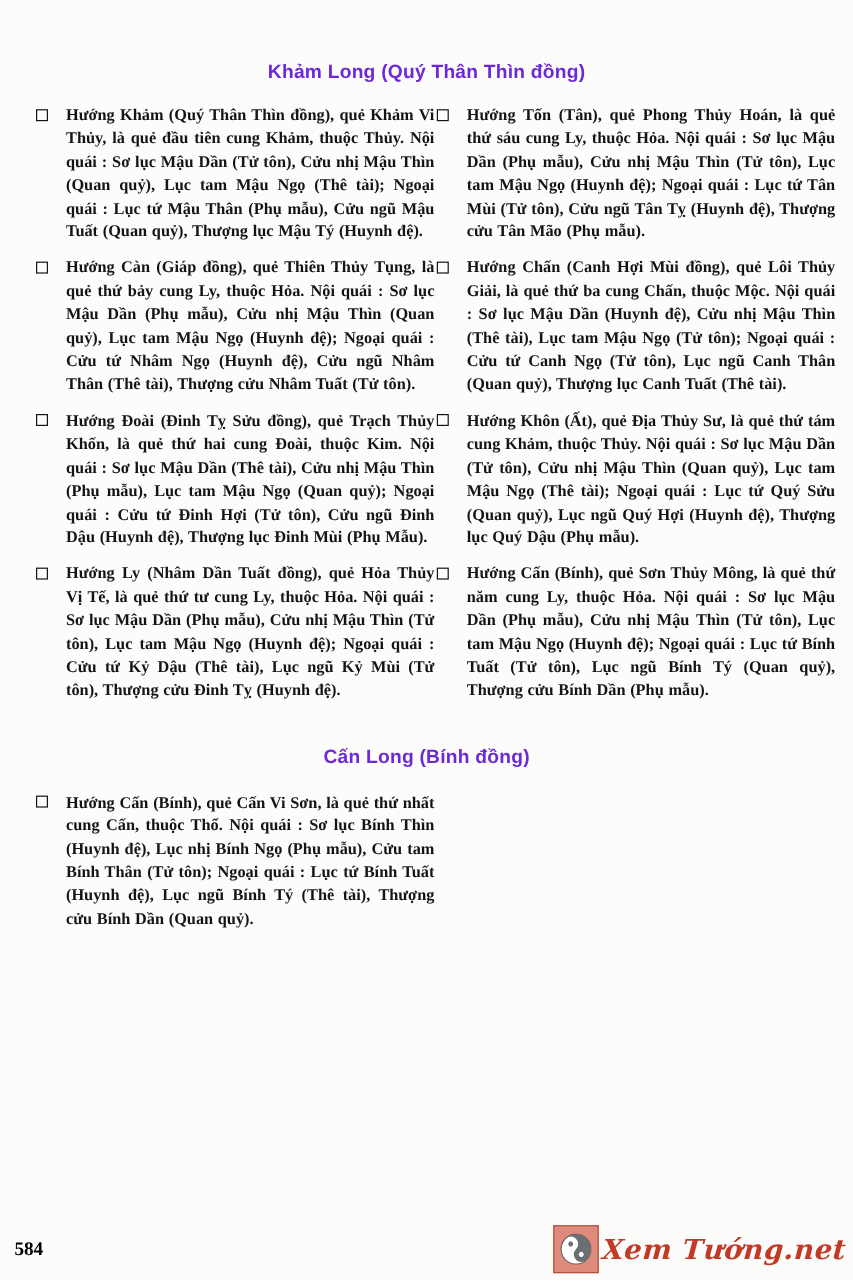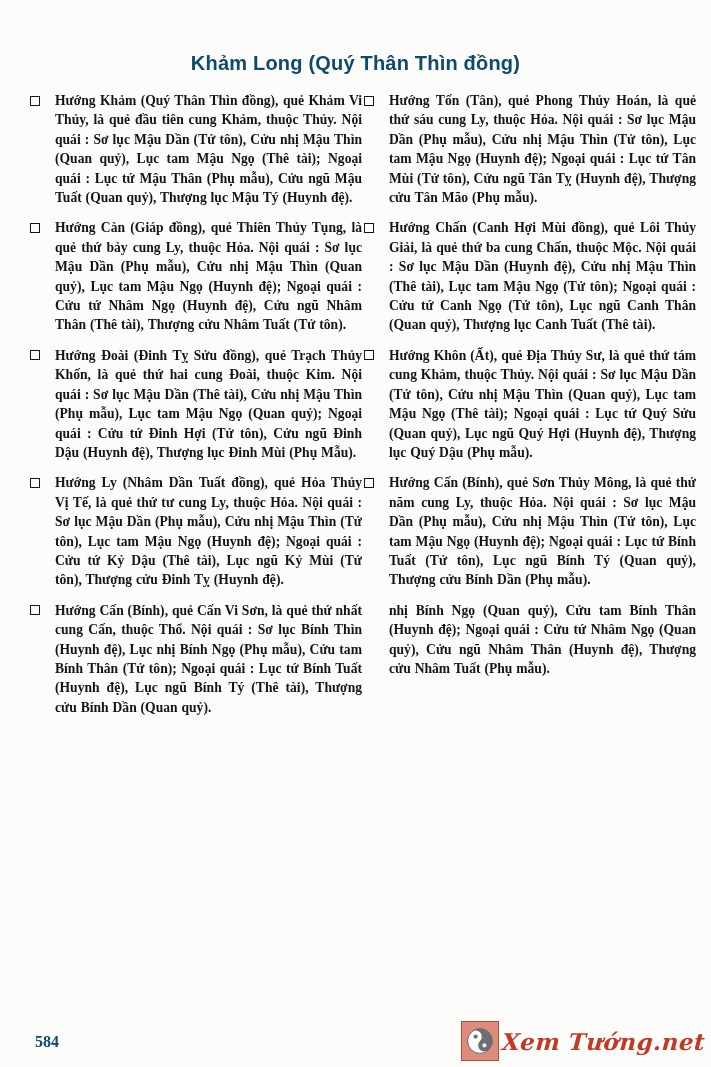--- a/index.html
+++ b/index.html
@@ -11,23 +11,23 @@
     background: #fcfcfa;
     overflow: hidden;
     color: #141414;
     font-family: "Liberation Serif", serif;
   }
   .section-title {
     margin: 0;
     text-align: center;
     font-family: "Liberation Sans", "DejaVu Sans", sans-serif;
     font-weight: bold;
-    font-size: 20px;
+    font-size: 16px;
     letter-spacing: 0.2px;
-    color: #0c4a6e;
+    color: #6d28d9;
   }
   .title-1 { padding-top: 52px; padding-bottom: 16px; }
   .title-2 { padding-top: 27px; padding-bottom: 18px; }
   .cols {
     display: flex;
     padding-left: 28px;
     padding-right: 15px;
   }
   .col { flex: 1; min-width: 0; }
   .para {
@@ -45,26 +45,26 @@
     position: absolute;
     left: 2px;
     top: 4.5px;
     width: 8px;
     height: 8px;
     border: 1.7px solid #141414;
     background: transparent;
   }
   .page-number {
     position: absolute;
-    left: 35px;
+    left: 12px;
     bottom: 16px;
     font-family: "Liberation Serif", serif;
     font-weight: bold;
     font-size: 16px;
-    color: #0c4a6e;
+    color: #000000;
   }
   .watermark {
     position: absolute;
     right: 6px;
     bottom: 6px;
     display: flex;
     align-items: center;
     gap: 3px;
   }
   .watermark-icon-box {
@@ -127,32 +127,30 @@
         <span class="bullet"></span>
         <span>Hướng Khôn (Ất), quẻ Địa Thủy Sư, là quẻ thứ tám cung Khảm, thuộc Thủy. Nội quái : Sơ lục Mậu Dần (Tử tôn), Cửu nhị Mậu Thìn (Quan quỷ), Lục tam Mậu Ngọ (Thê tài); Ngoại quái : Lục tứ Quý Sửu (Quan quỷ), Lục ngũ Quý Hợi (Huynh đệ), Thượng lục Quý Dậu (Phụ mẫu).</span>
       </div>
       <div class="para">
         <span class="bullet"></span>
         <span>Hướng Cấn (Bính), quẻ Sơn Thủy Mông, là quẻ thứ năm cung Ly, thuộc Hỏa. Nội quái : Sơ lục Mậu Dần (Phụ mẫu), Cửu nhị Mậu Thìn (Tử tôn), Lục tam Mậu Ngọ (Huynh đệ); Ngoại quái : Lục tứ Bính Tuất (Tử tôn), Lục ngũ Bính Tý (Quan quỷ), Thượng cửu Bính Dần (Phụ mẫu).</span>
       </div>
     </div>
   </div>
 
+  <h1 class="section-title title-2">Cấn Long (Bính đồng)</h1>
 
   <div class="cols">
     <div class="col">
       <div class="para">
         <span class="bullet"></span>
         <span>Hướng Cấn (Bính), quẻ Cấn Vi Sơn, là quẻ thứ nhất cung Cấn, thuộc Thổ. Nội quái : Sơ lục Bính Thìn (Huynh đệ), Lục nhị Bính Ngọ (Phụ mẫu), Cửu tam Bính Thân (Tử tôn); Ngoại quái : Lục tứ Bính Tuất (Huynh đệ), Lục ngũ Bính Tý (Thê tài), Thượng cửu Bính Dần (Quan quỷ).</span>
       </div>
     </div>
     <div class="col">
-      <div class="para no-bullet">
-        <span>nhị Bính Ngọ (Quan quỷ), Cửu tam Bính Thân (Huynh đệ); Ngoại quái : Cửu tứ Nhâm Ngọ (Quan quỷ), Cửu ngũ Nhâm Thân (Huynh đệ), Thượng cửu Nhâm Tuất (Phụ mẫu).</span>
-      </div>
     </div>
   </div>
 
   <div class="page-number">584</div>
 
   <div class="watermark">
     <span class="watermark-icon-box">
       <svg width="32" height="32" viewBox="0 0 40 40" aria-hidden="true">
         <g transform="rotate(-45 20 20)">
           <circle cx="20" cy="20" r="15.5" fill="#ffffff" stroke="#555" stroke-width="1"></circle>

